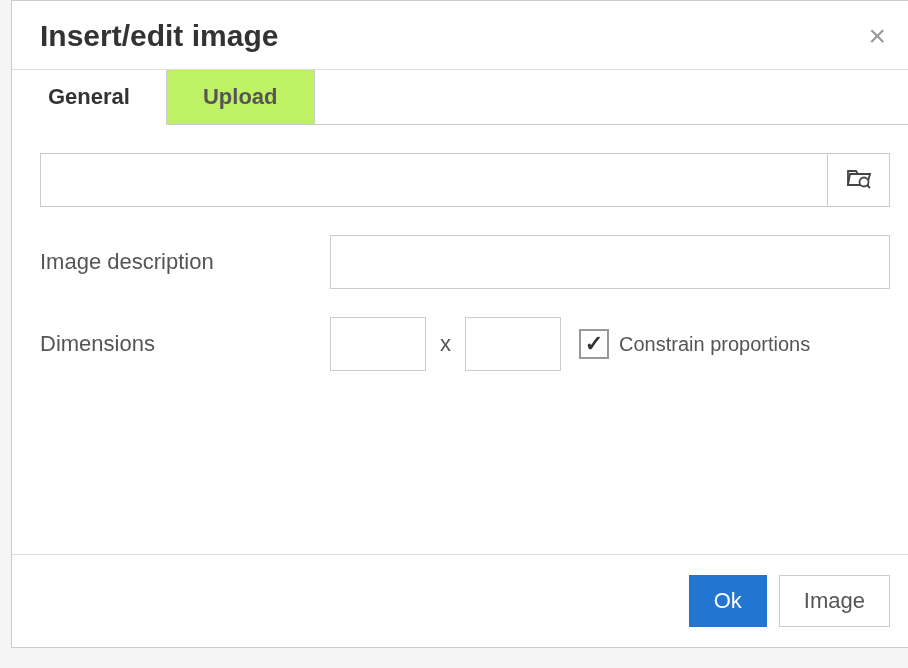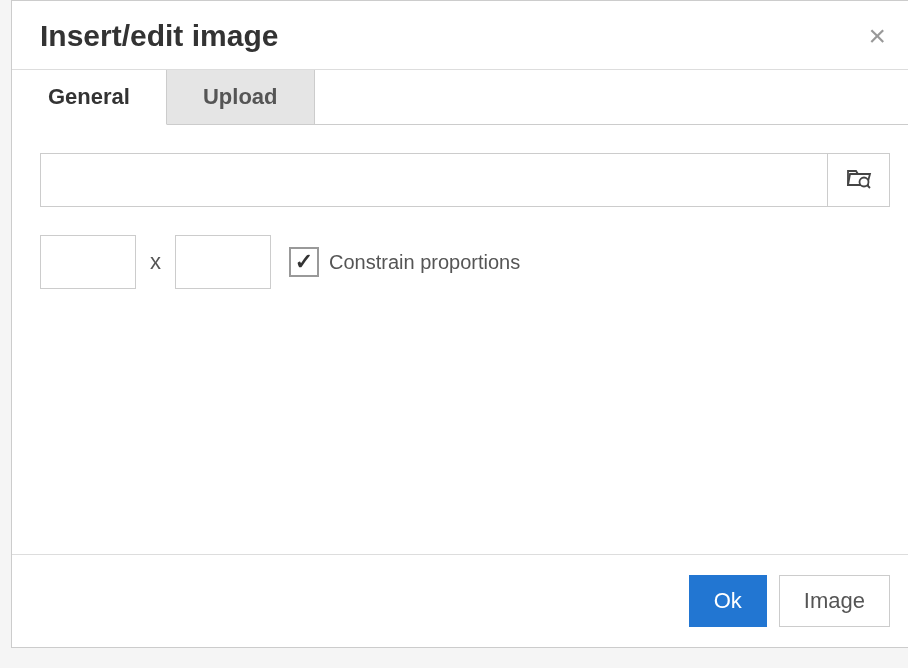--- a/index.html
+++ b/index.html
@@ -56,21 +56,21 @@
       background: #fff;
       position: relative;
       font-weight: bold;
     }
     .tab.active {
       color: #333;
       border-bottom: 1px solid #fff;
       margin-bottom: -1px;
     }
     .tab:not(.active) {
-      background: #e5e5e5;
+      background: #bef264;
     }
     .dialog-body {
       flex: 1;
       padding: 28px;
     }
     .form-row {
       display: flex;
       align-items: center;
       margin-bottom: 28px;
     }
@@ -203,22 +203,29 @@
               <path d="M2 4 L2 18 L22 18 L22 7 L12 7 L10 4 Z" fill="none" stroke="#444" stroke-width="1.8"></path>
               <path d="M4 7 L24 7 L21 18 L2 18 Z" fill="#fff" stroke="#444" stroke-width="1.8"></path>
               <circle cx="18" cy="15" r="4.5" fill="#fff" stroke="#444" stroke-width="1.8"></circle>
               <line x1="21" y1="18" x2="24" y2="21" stroke="#444" stroke-width="1.8"></line>
             </svg>
           </span>
         </div>
       </div>
     </div>
 
-
     <div class="form-row">
+      <div class="form-label">Image description</div>
+      <div class="form-field">
+        <input type="text" class="text-input desc-input" value="" style="">
+      </div>
+    </div>
+
+    <div class="form-row">
+      <div class="form-label">Dimensions</div>
       <div class="form-field">
         <input type="text" class="text-input dim-input" value="" style="">
         <span class="dim-x">x</span>
         <input type="text" class="text-input dim-input" value="" style="">
         <div class="checkbox-wrap">
           <div class="checkbox checked"></div>
           <span class="checkbox-label">Constrain proportions</span>
         </div>
       </div>
     </div>

